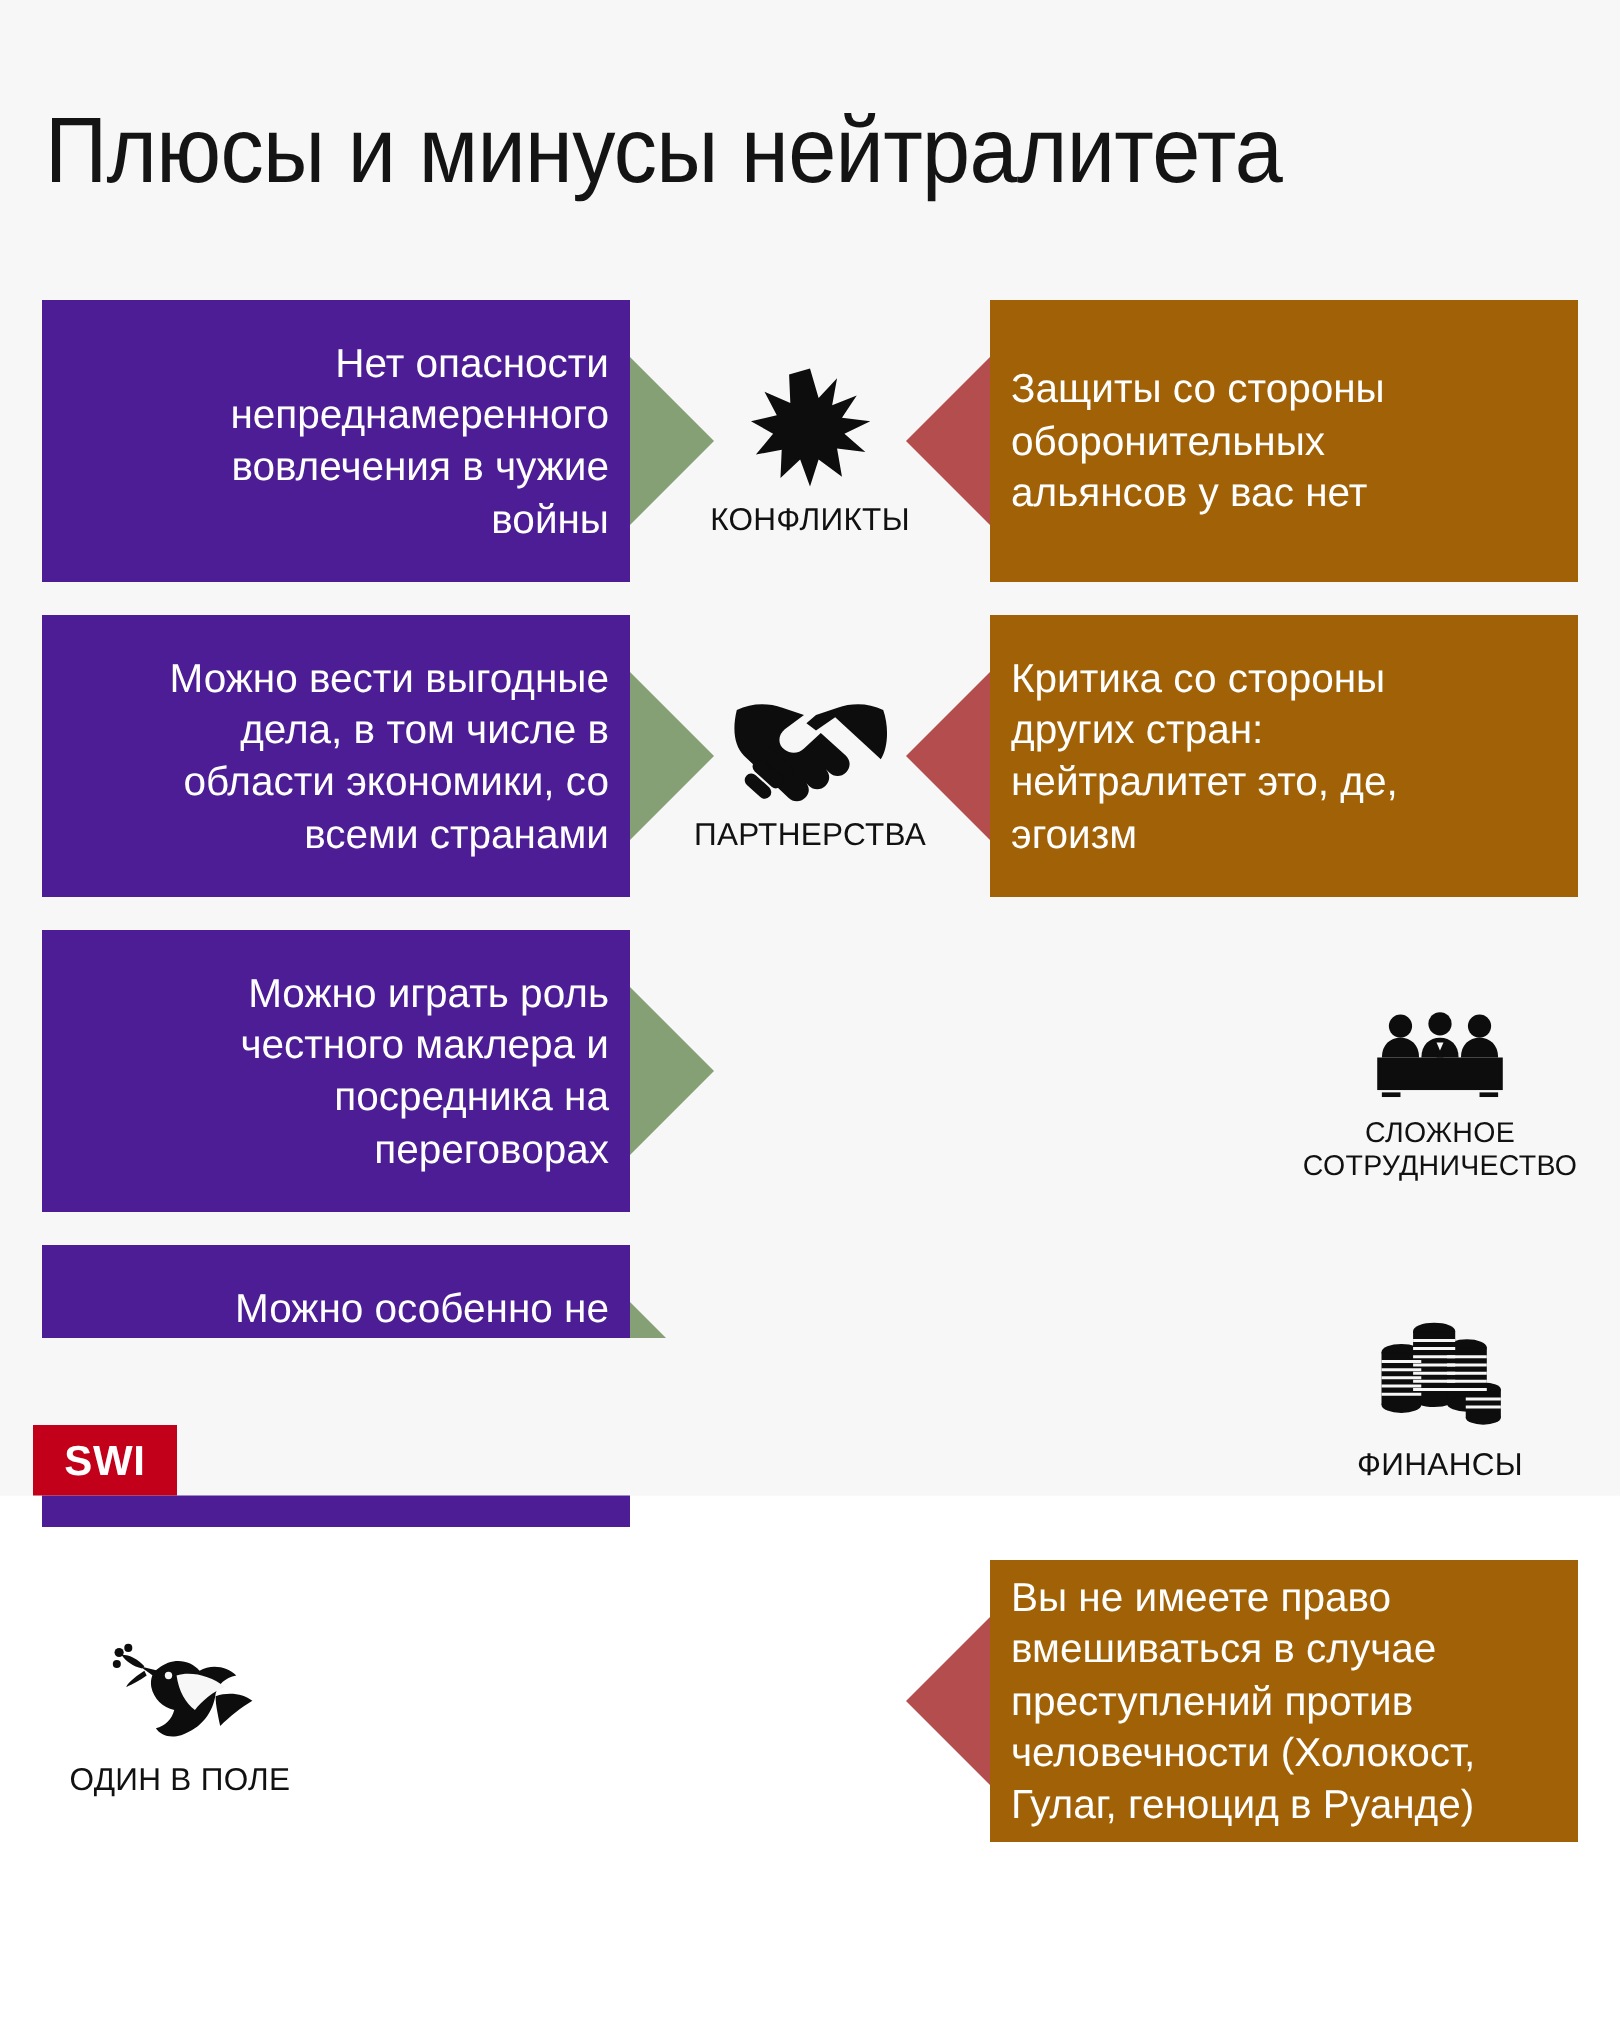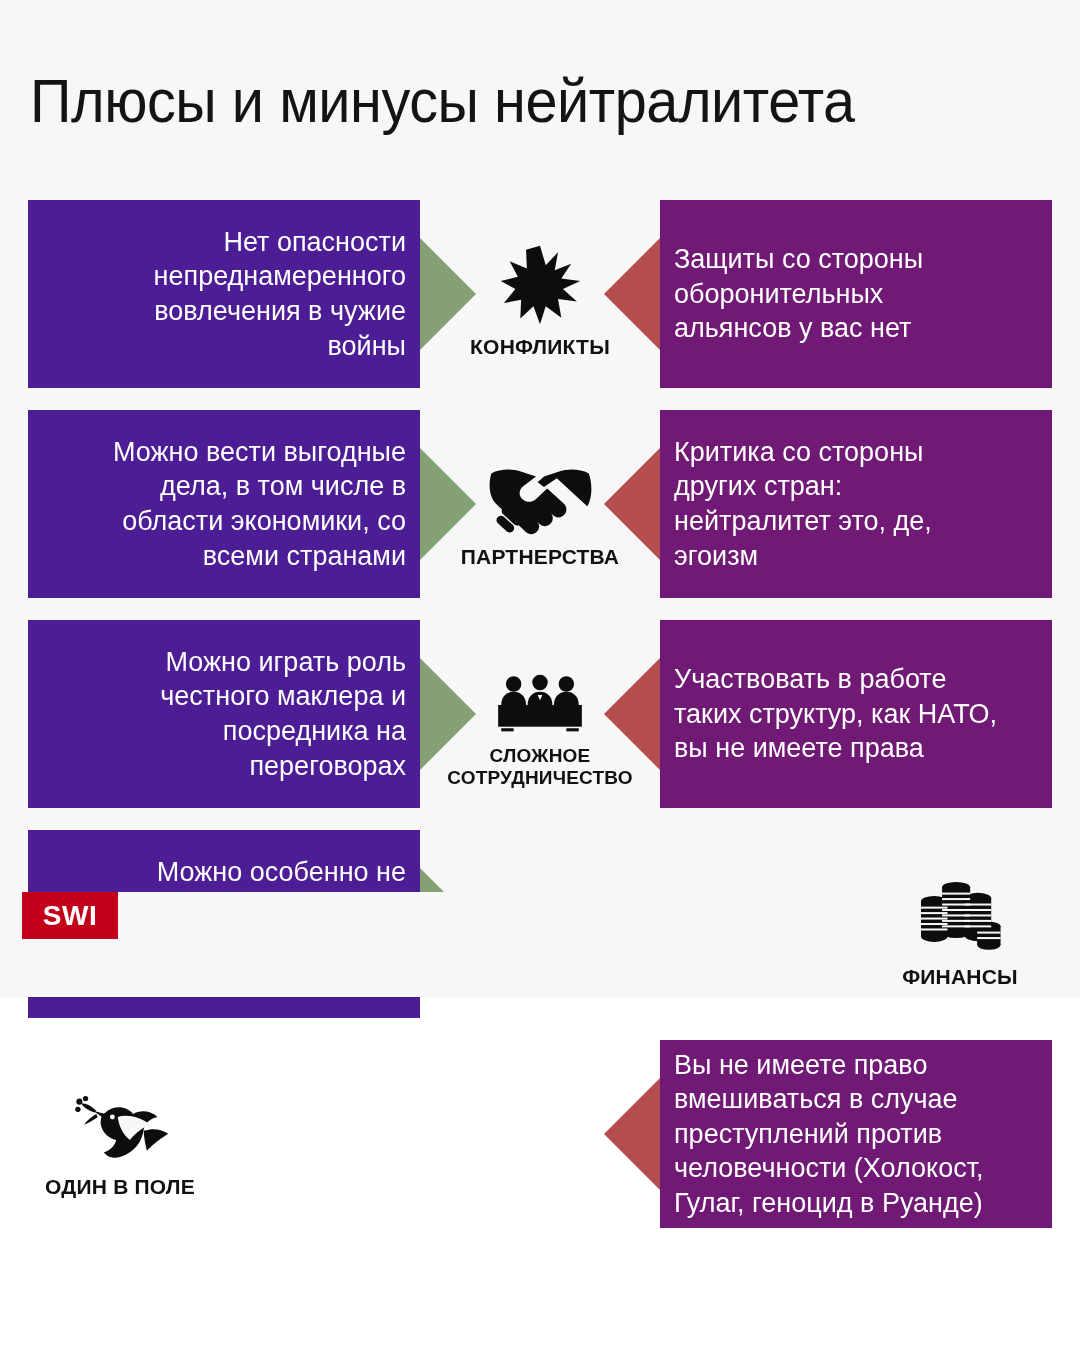--- a/index.html
+++ b/index.html
@@ -94,21 +94,21 @@
     text-align: right;
     font-weight: 400;
     white-space: pre-line;
   }
 
   
   .con {
     position: relative;
     width: 392px;
     margin-right: 28px;
-    background: #701a75;
+    background: #a16207;
     display: flex;
     align-items: center;
     justify-content: flex-start;
     box-sizing: border-box;
     padding: 10px 18px 10px 14px;
   }
   .con::before {
     content: "";
     position: absolute;
     left: -56px;
@@ -141,38 +141,38 @@
   .icon-wrap {
     height: 96px;
     display: flex;
     align-items: flex-end;
     justify-content: center;
   }
   .icon-wrap svg { display: block; }
   .center-label {
     margin-top: 9px;
     font-size: 21px;
-    font-weight: 700;
+    font-weight: 400;
     color: #111111;
     text-align: center;
     line-height: 1.12;
     letter-spacing: 0.2px;
     white-space: pre-line;
   }
   .center-label.small { font-size: 19px; }
 
   
   .footer {
     position: absolute;
     left: 0; bottom: 0;
     width: 1080px;
     height: 105px;
     background: #f7f7f7;
     display: flex;
-    align-items: flex-start;
+    align-items: flex-end;
     padding-left: 22px;
     box-sizing: border-box;
   }
   .swi-logo {
     width: 96px;
     height: 47px;
     background: #c2001a;
     display: flex;
     align-items: center;
     justify-content: center;
@@ -267,25 +267,20 @@
               <path d="M78 40 C78 29 85 23 94 23 C103 23 110 29 110 40 Z"></path>
               <rect x="6" y="40" width="108" height="28"></rect>
               <rect x="10" y="70" width="16" height="4"></rect>
               <rect x="94" y="70" width="16" height="4"></rect>
             </g>
             <path d="M57 27 L60 34 L63 27 Z" fill="#f7f7f7"></path>
           </svg>
         </div>
         <div class="center-label small">СЛОЖНОЕ
 СОТРУДНИЧЕСТВО</div>
-      </div>
-      <div class="con">
-        <div class="con-text">Участвовать в работе
-таких структур, как НАТО,
-вы не имеете права</div>
       </div>
     </div>
 
     <div class="row">
       <div class="pro">
         <div class="pro-text">Можно особенно не
 тратиться на армию и
 надеяться на помощь
 соседей</div>
       </div>

